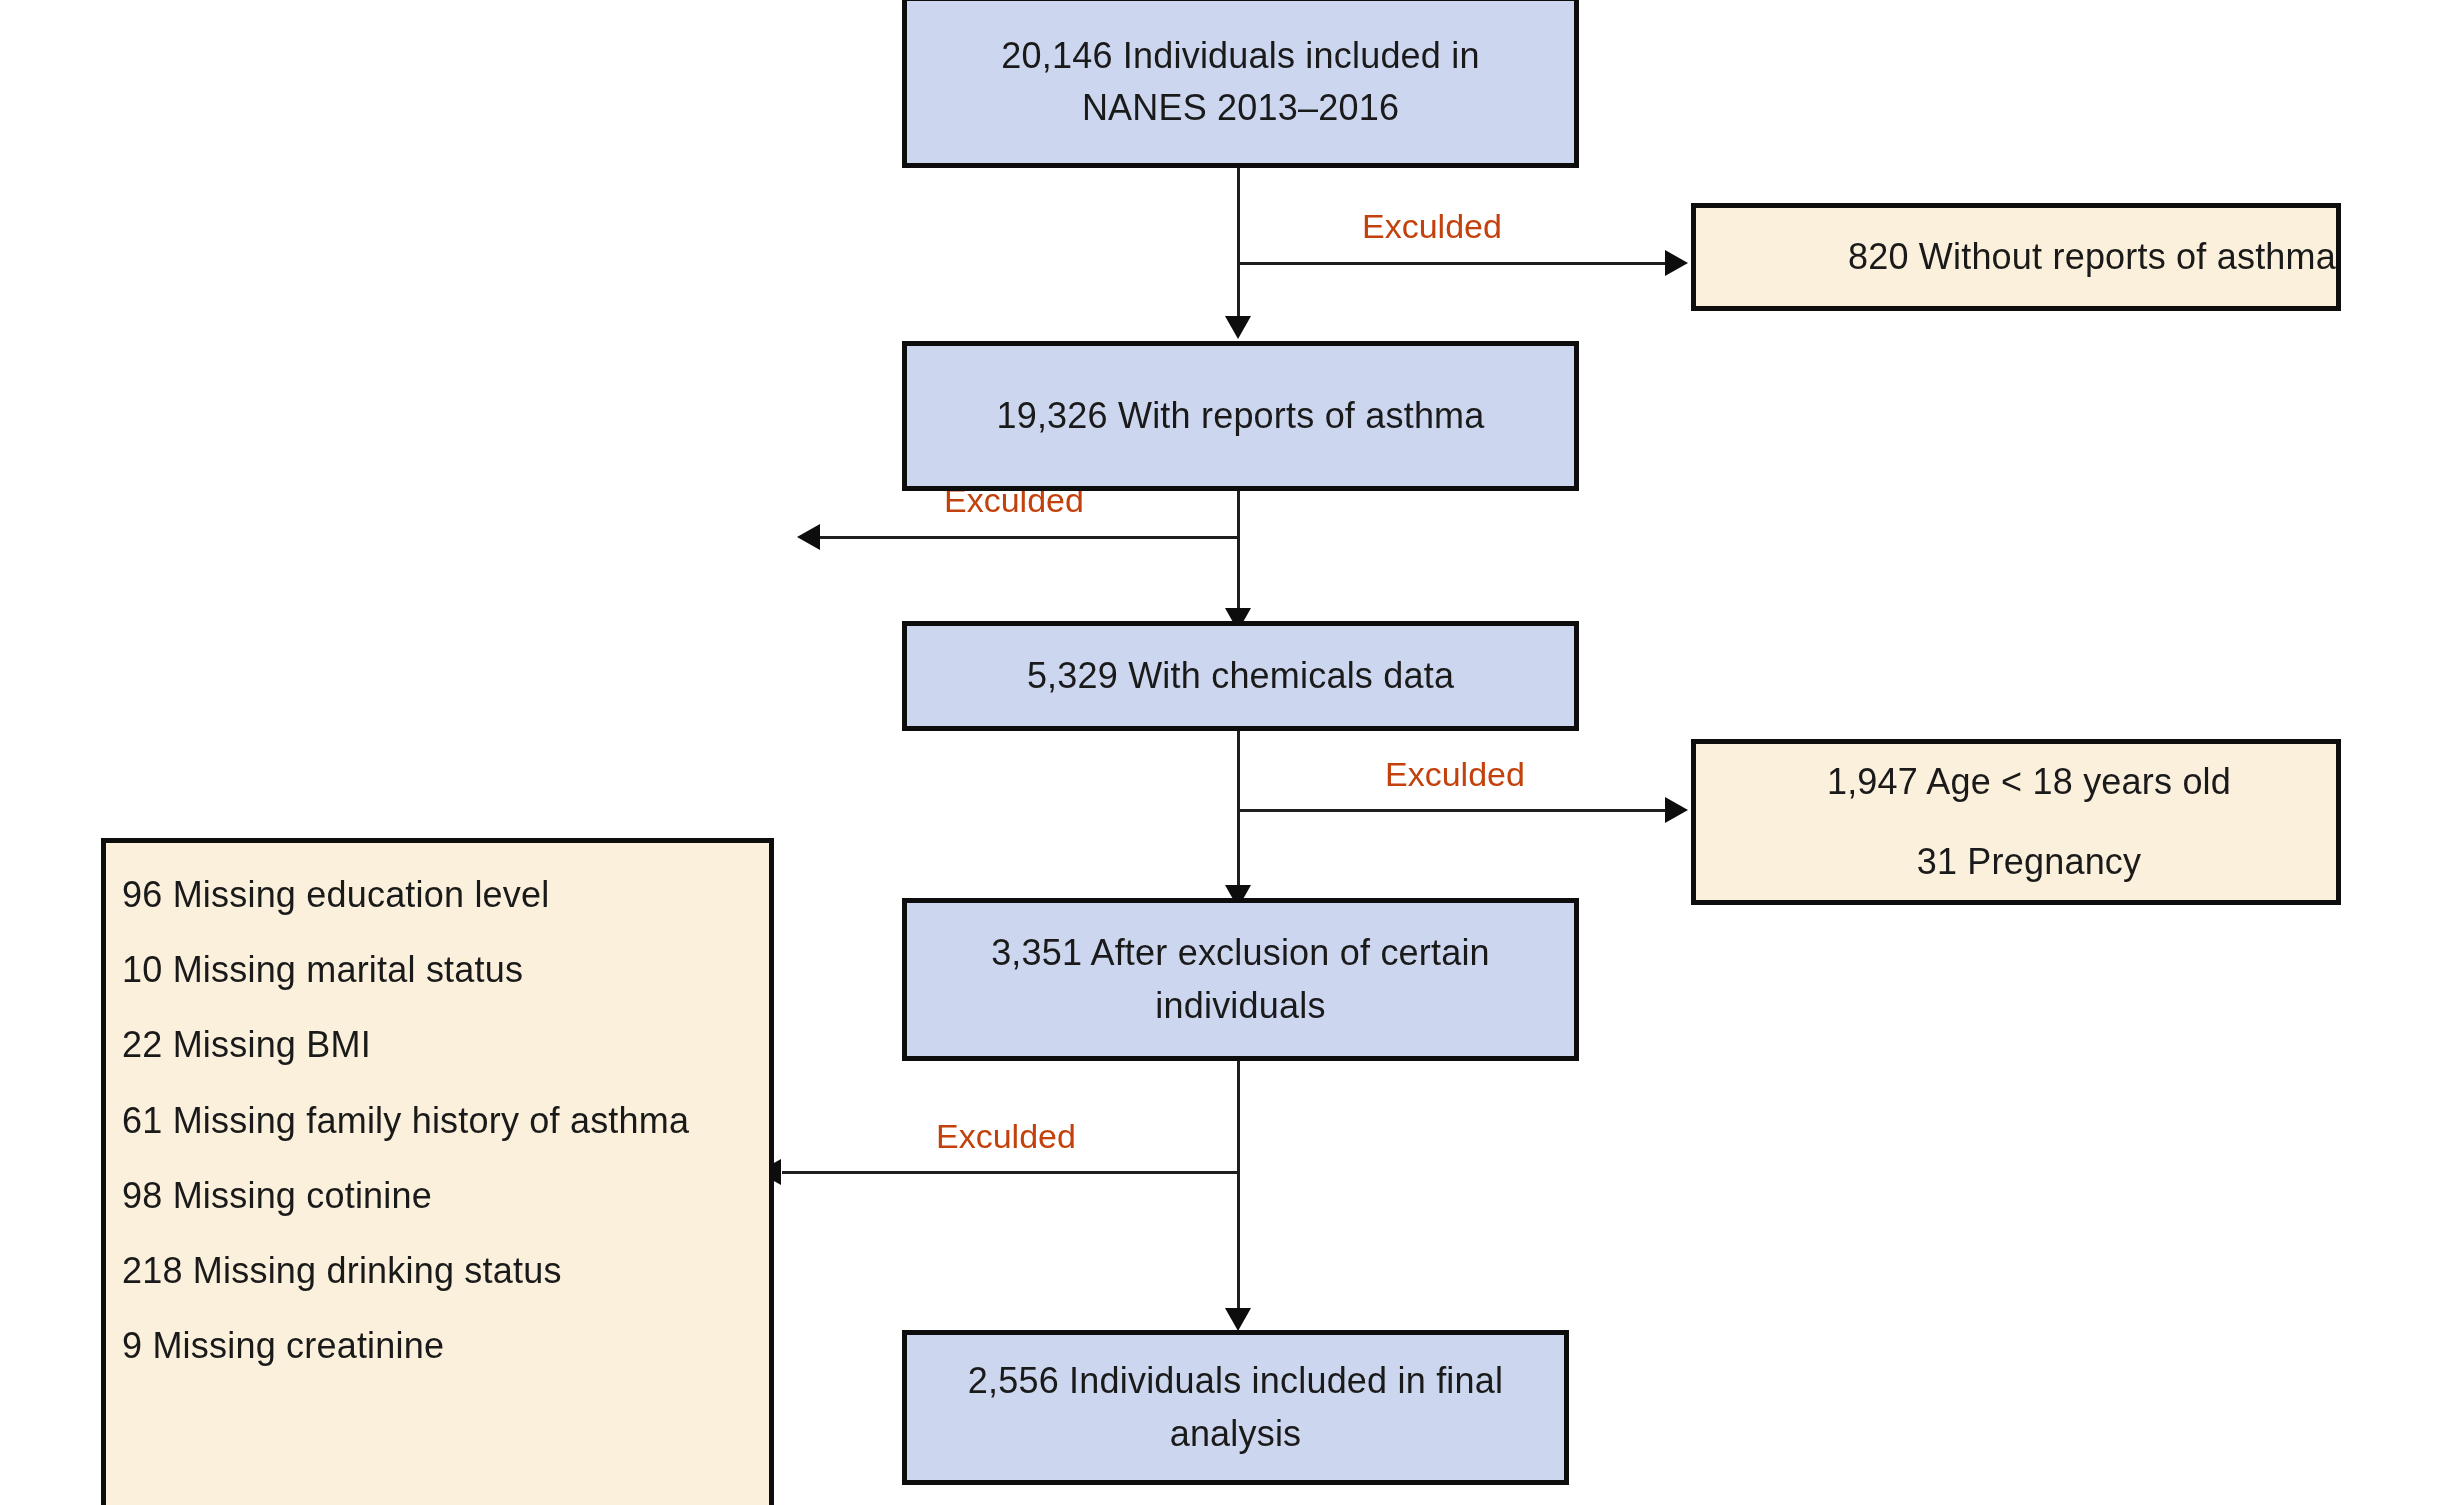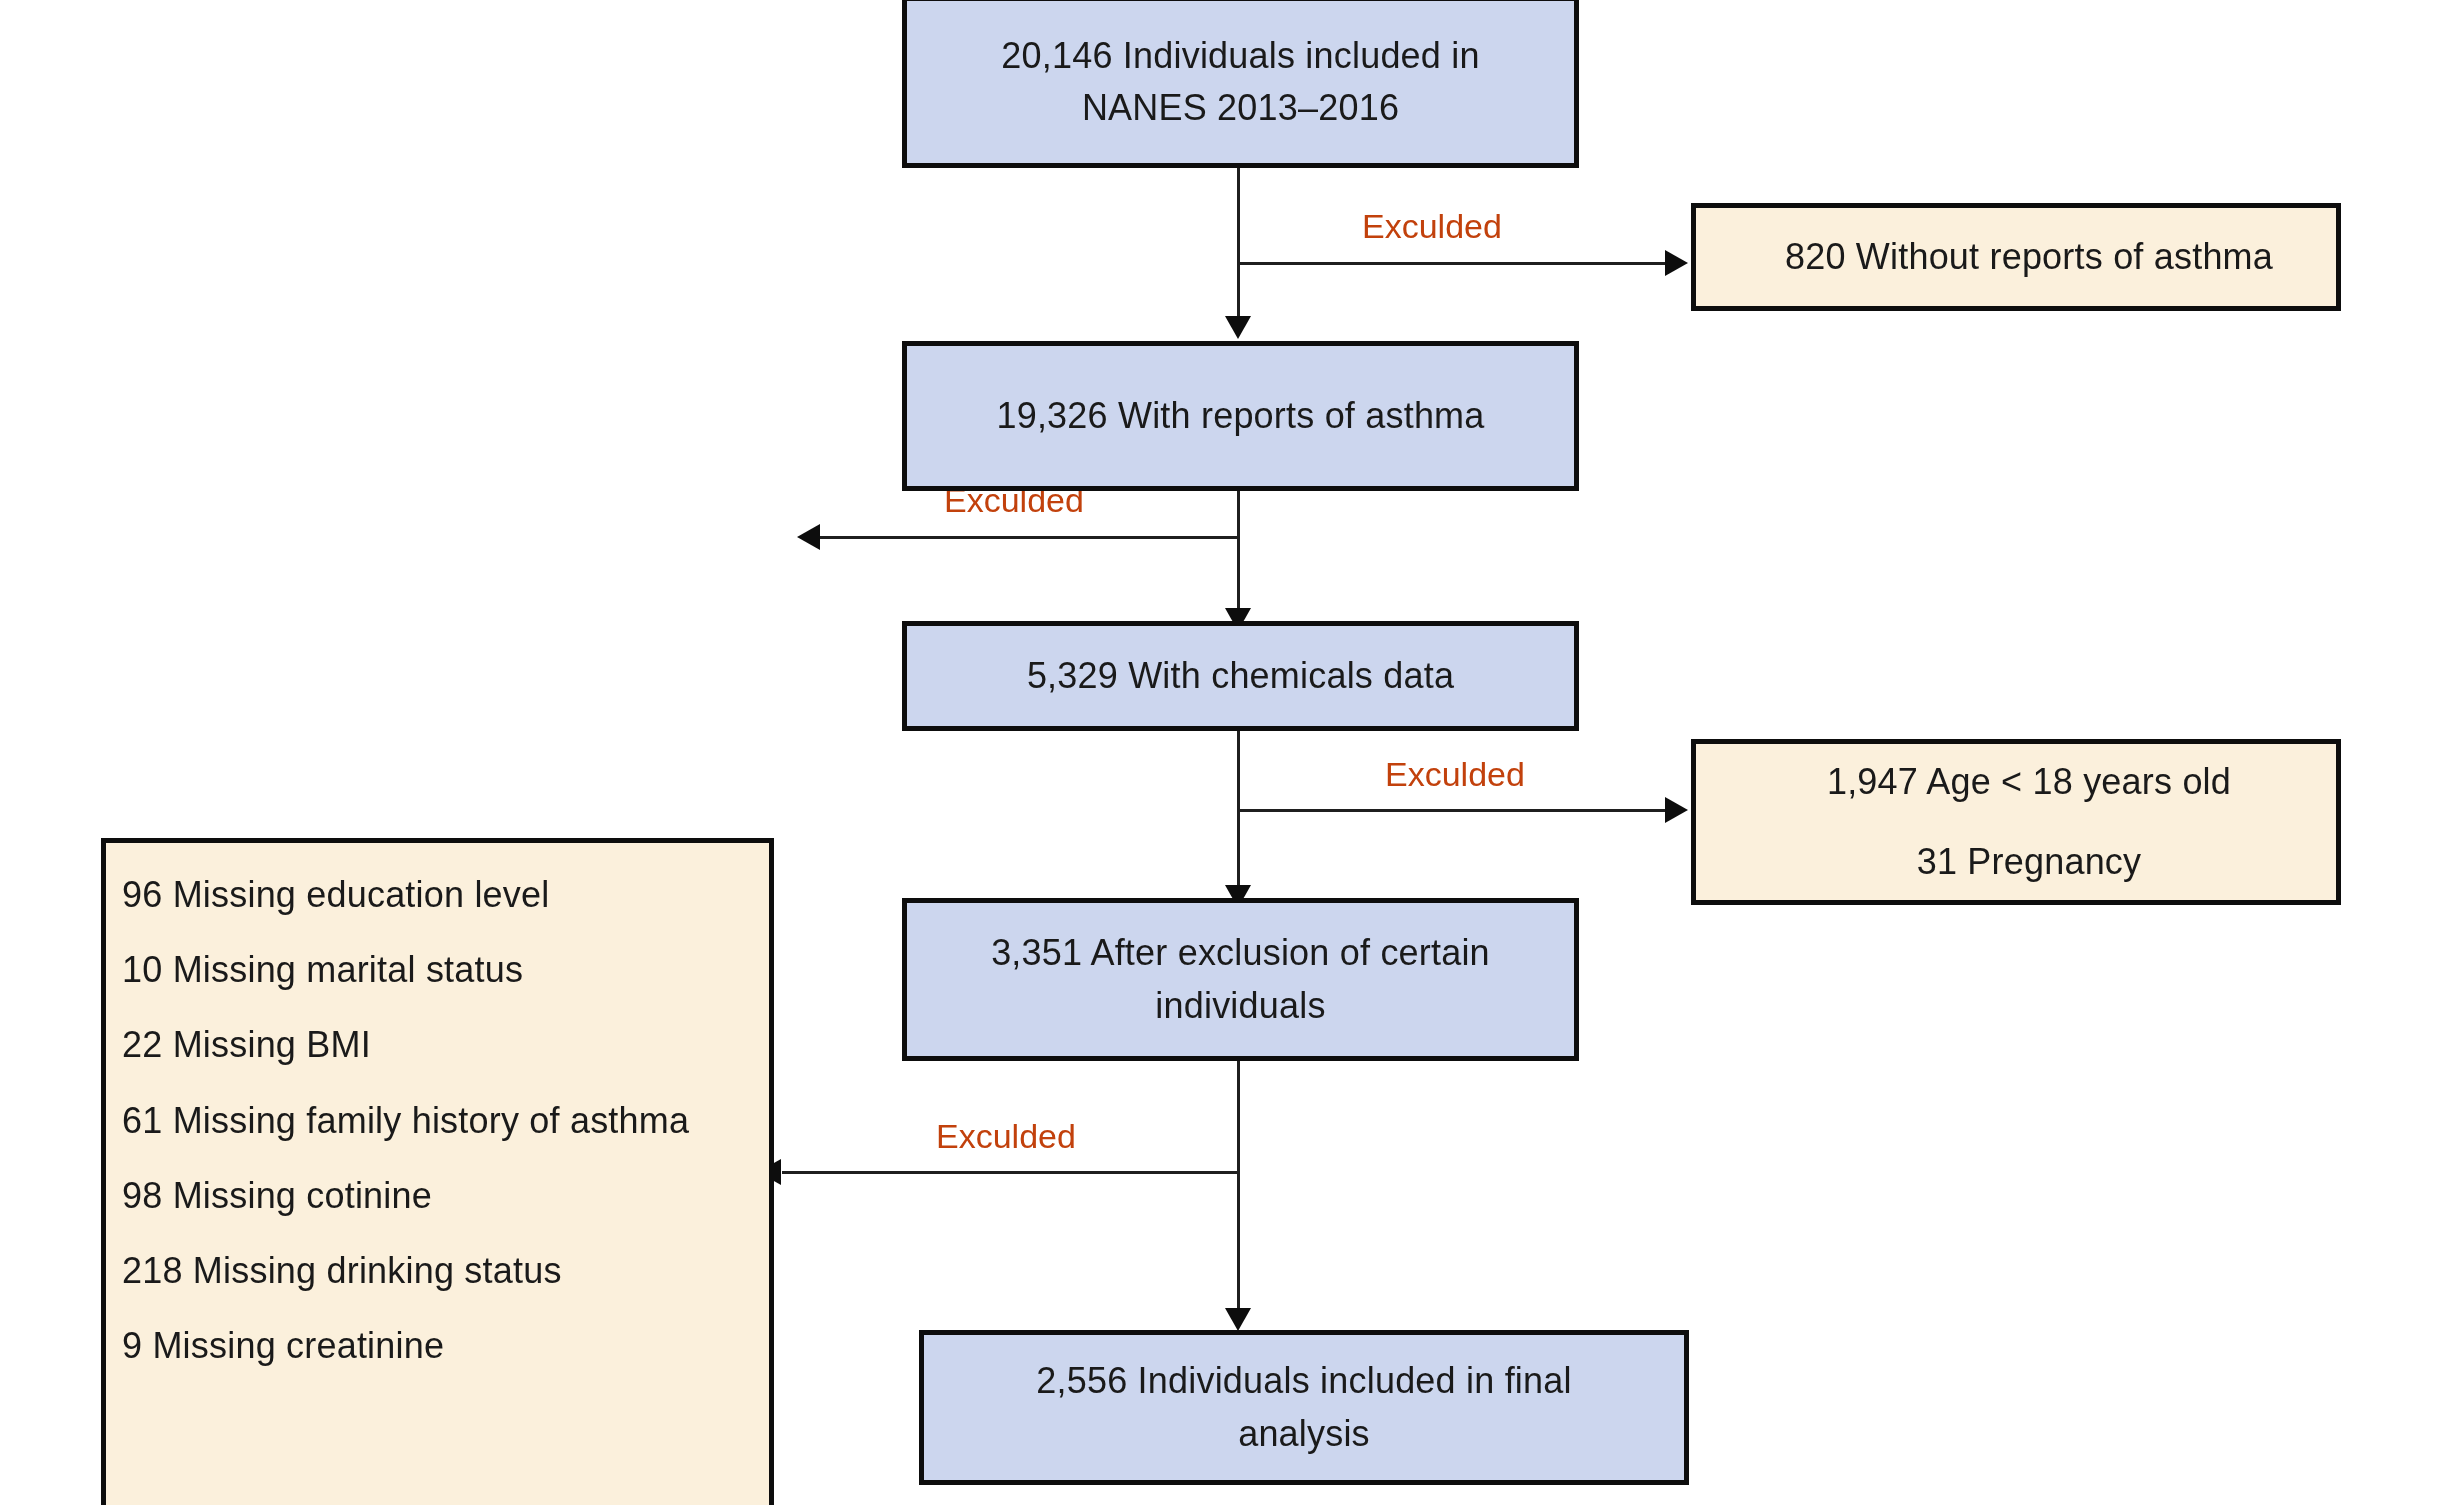--- a/index.html
+++ b/index.html
@@ -29,21 +29,21 @@
     font-size: 36px;
     line-height: 1.45;
     letter-spacing: 0.2px;
   }
   .node.included { background: #ccd6ee; }
   .node.excluded { background: #fbf0dc; text-align: center; }
 
   .node .txt { padding: 0 20px; }
 
   .node.left-align {
-    justify-content: center;
+    justify-content: flex-end;
     text-align: left;
   }
   .node.left-align .txt { padding: 0 0 0 26px; }
 
   .node.list {
     align-items: flex-start;
     justify-content: flex-start;
     text-align: left;
   }
   .node.list .listwrap {
@@ -150,21 +150,21 @@
     <div class="txt">5,329 With chemicals data</div>
   </div>
 
   <div class="node included" style="left:902px; top:898px; width:677px; height:163px;">
     <div class="txt">
       <span>3,351 After exclusion of certain</span><br>
       <span>individuals</span>
     </div>
   </div>
 
-  <div class="node included" style="left:902px; top:1330px; width:770px; height:155px;margin-left:17px;">
+  <div class="node included" style="left:902px; top:1330px; width:667px; height:155px;">
     <div class="txt">
       <span>2,556 Individuals included in final</span><br>
       <span>analysis</span>
     </div>
   </div>
 
   <div class="node excluded left-align" style="left:1691px; top:203px; width:650px; height:108px;">
     <div class="txt">820 Without reports of asthma</div>
   </div>
 

